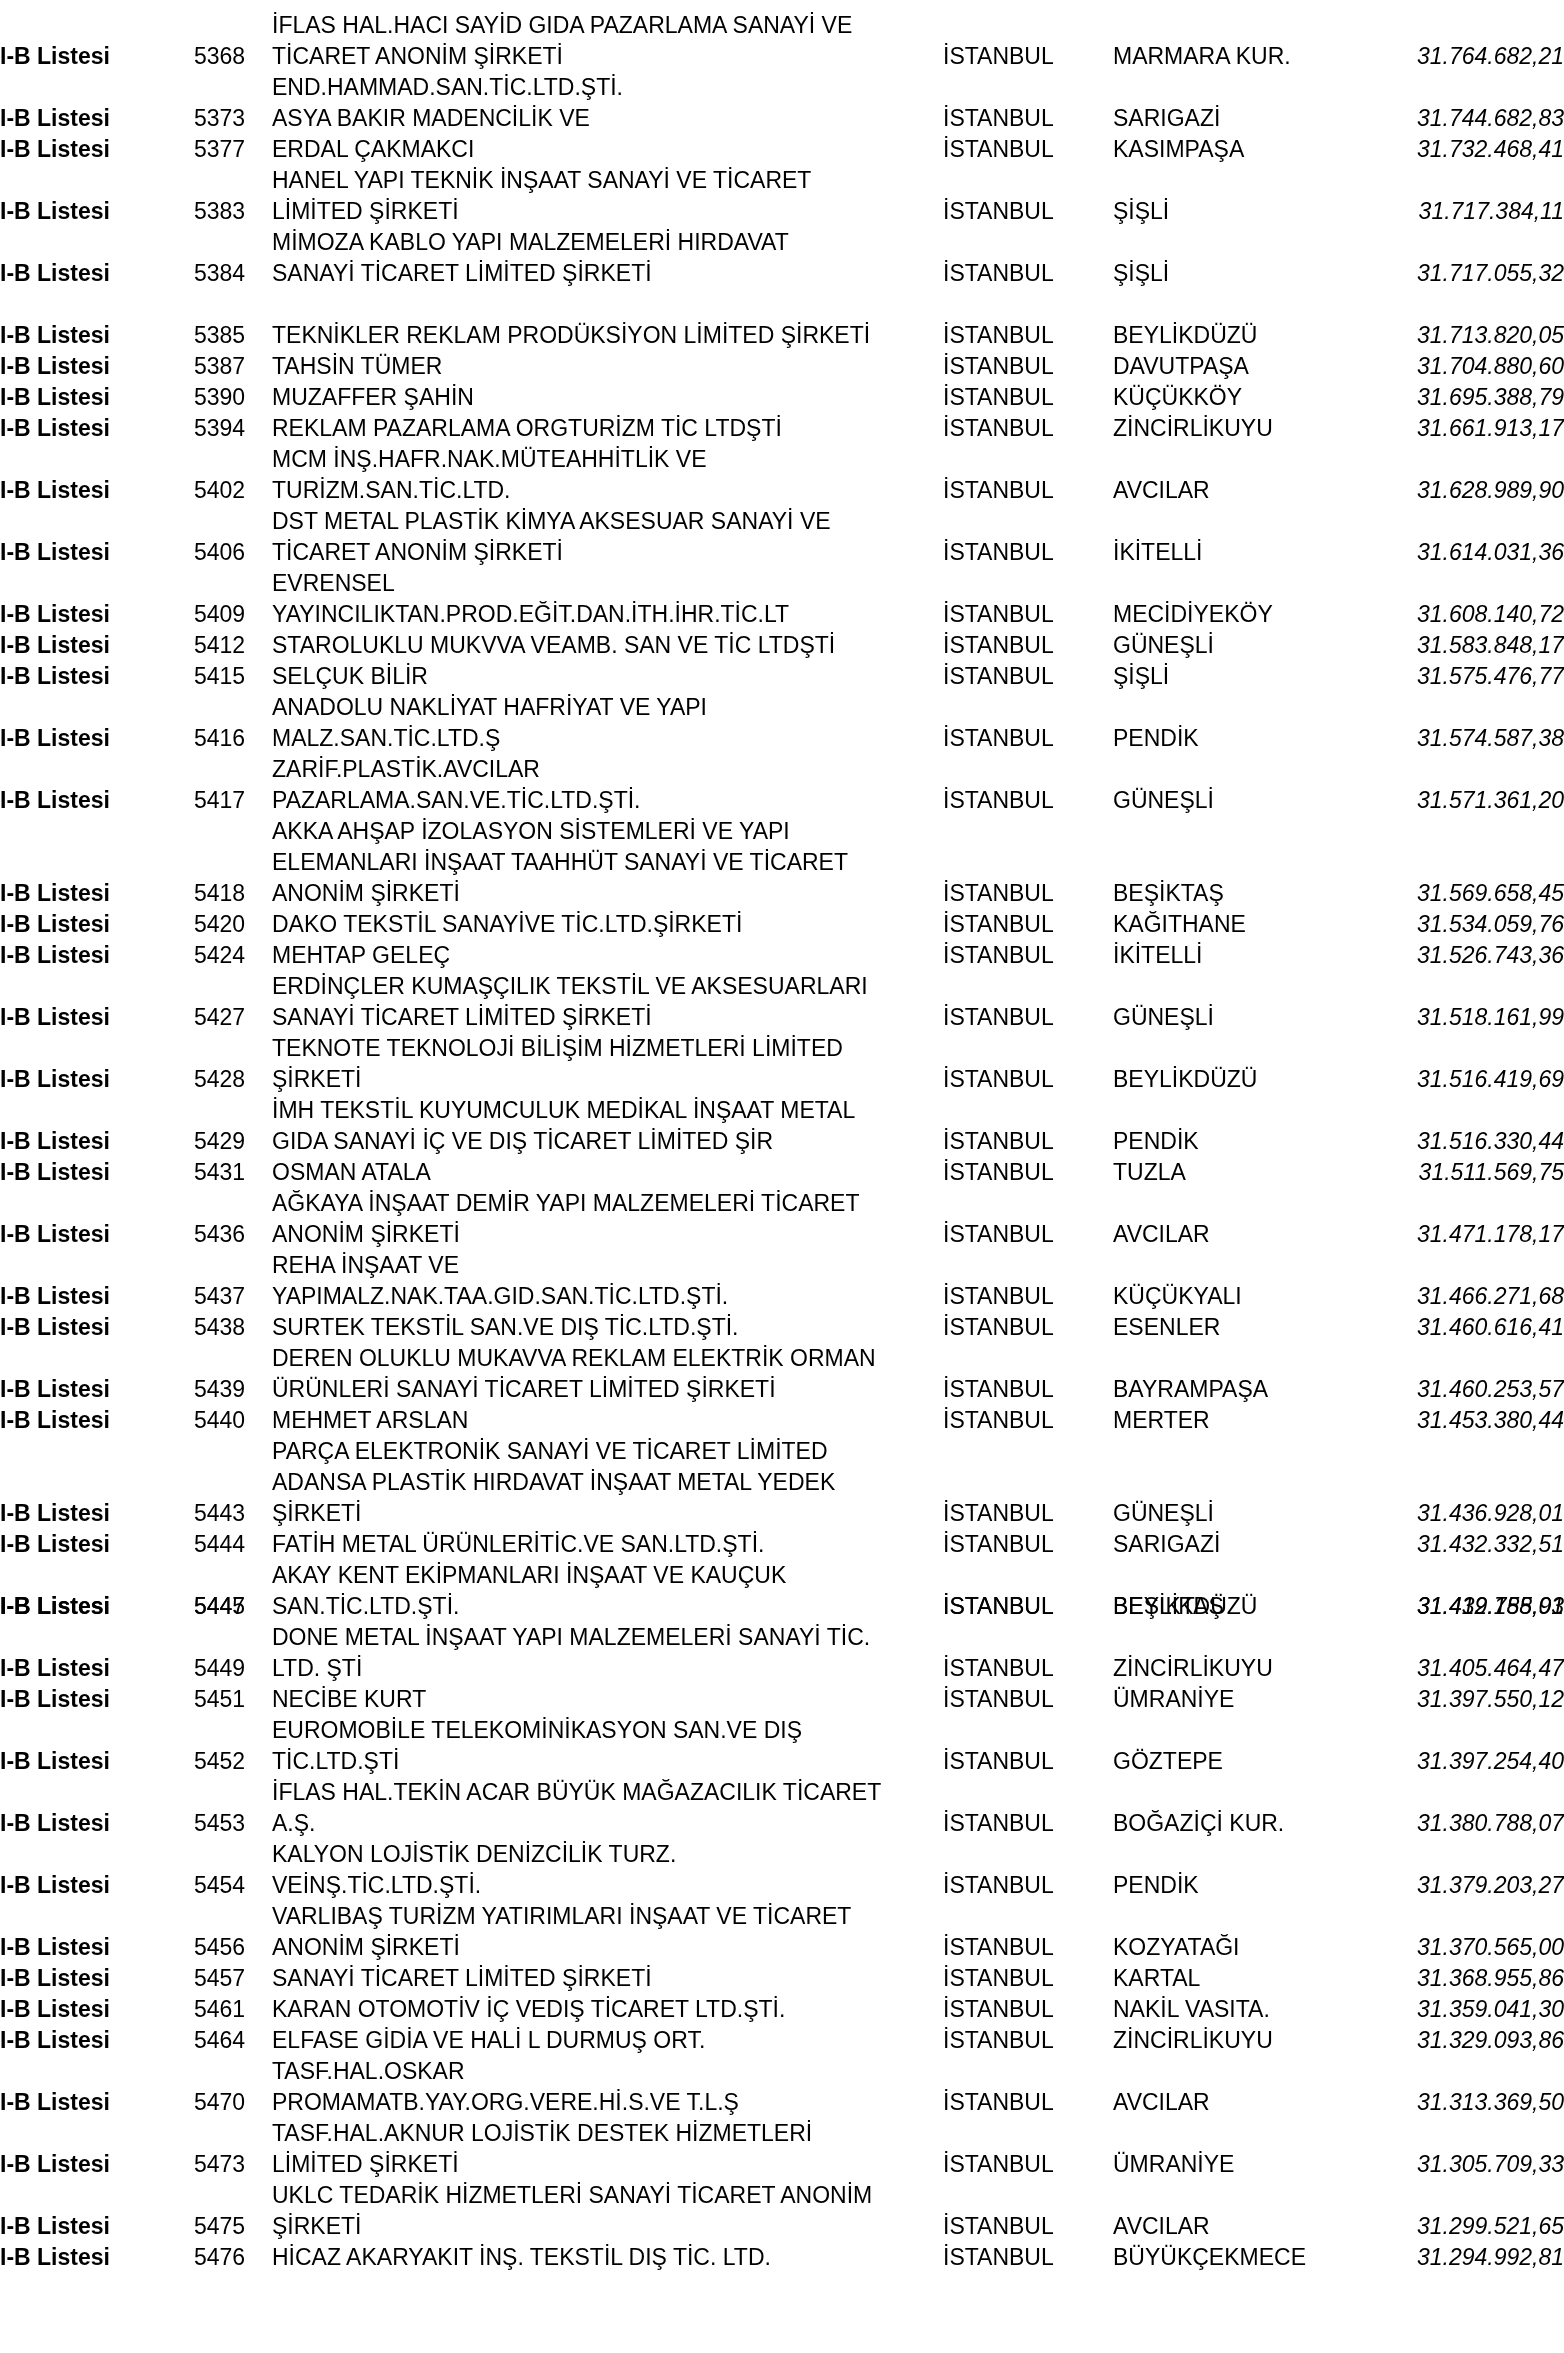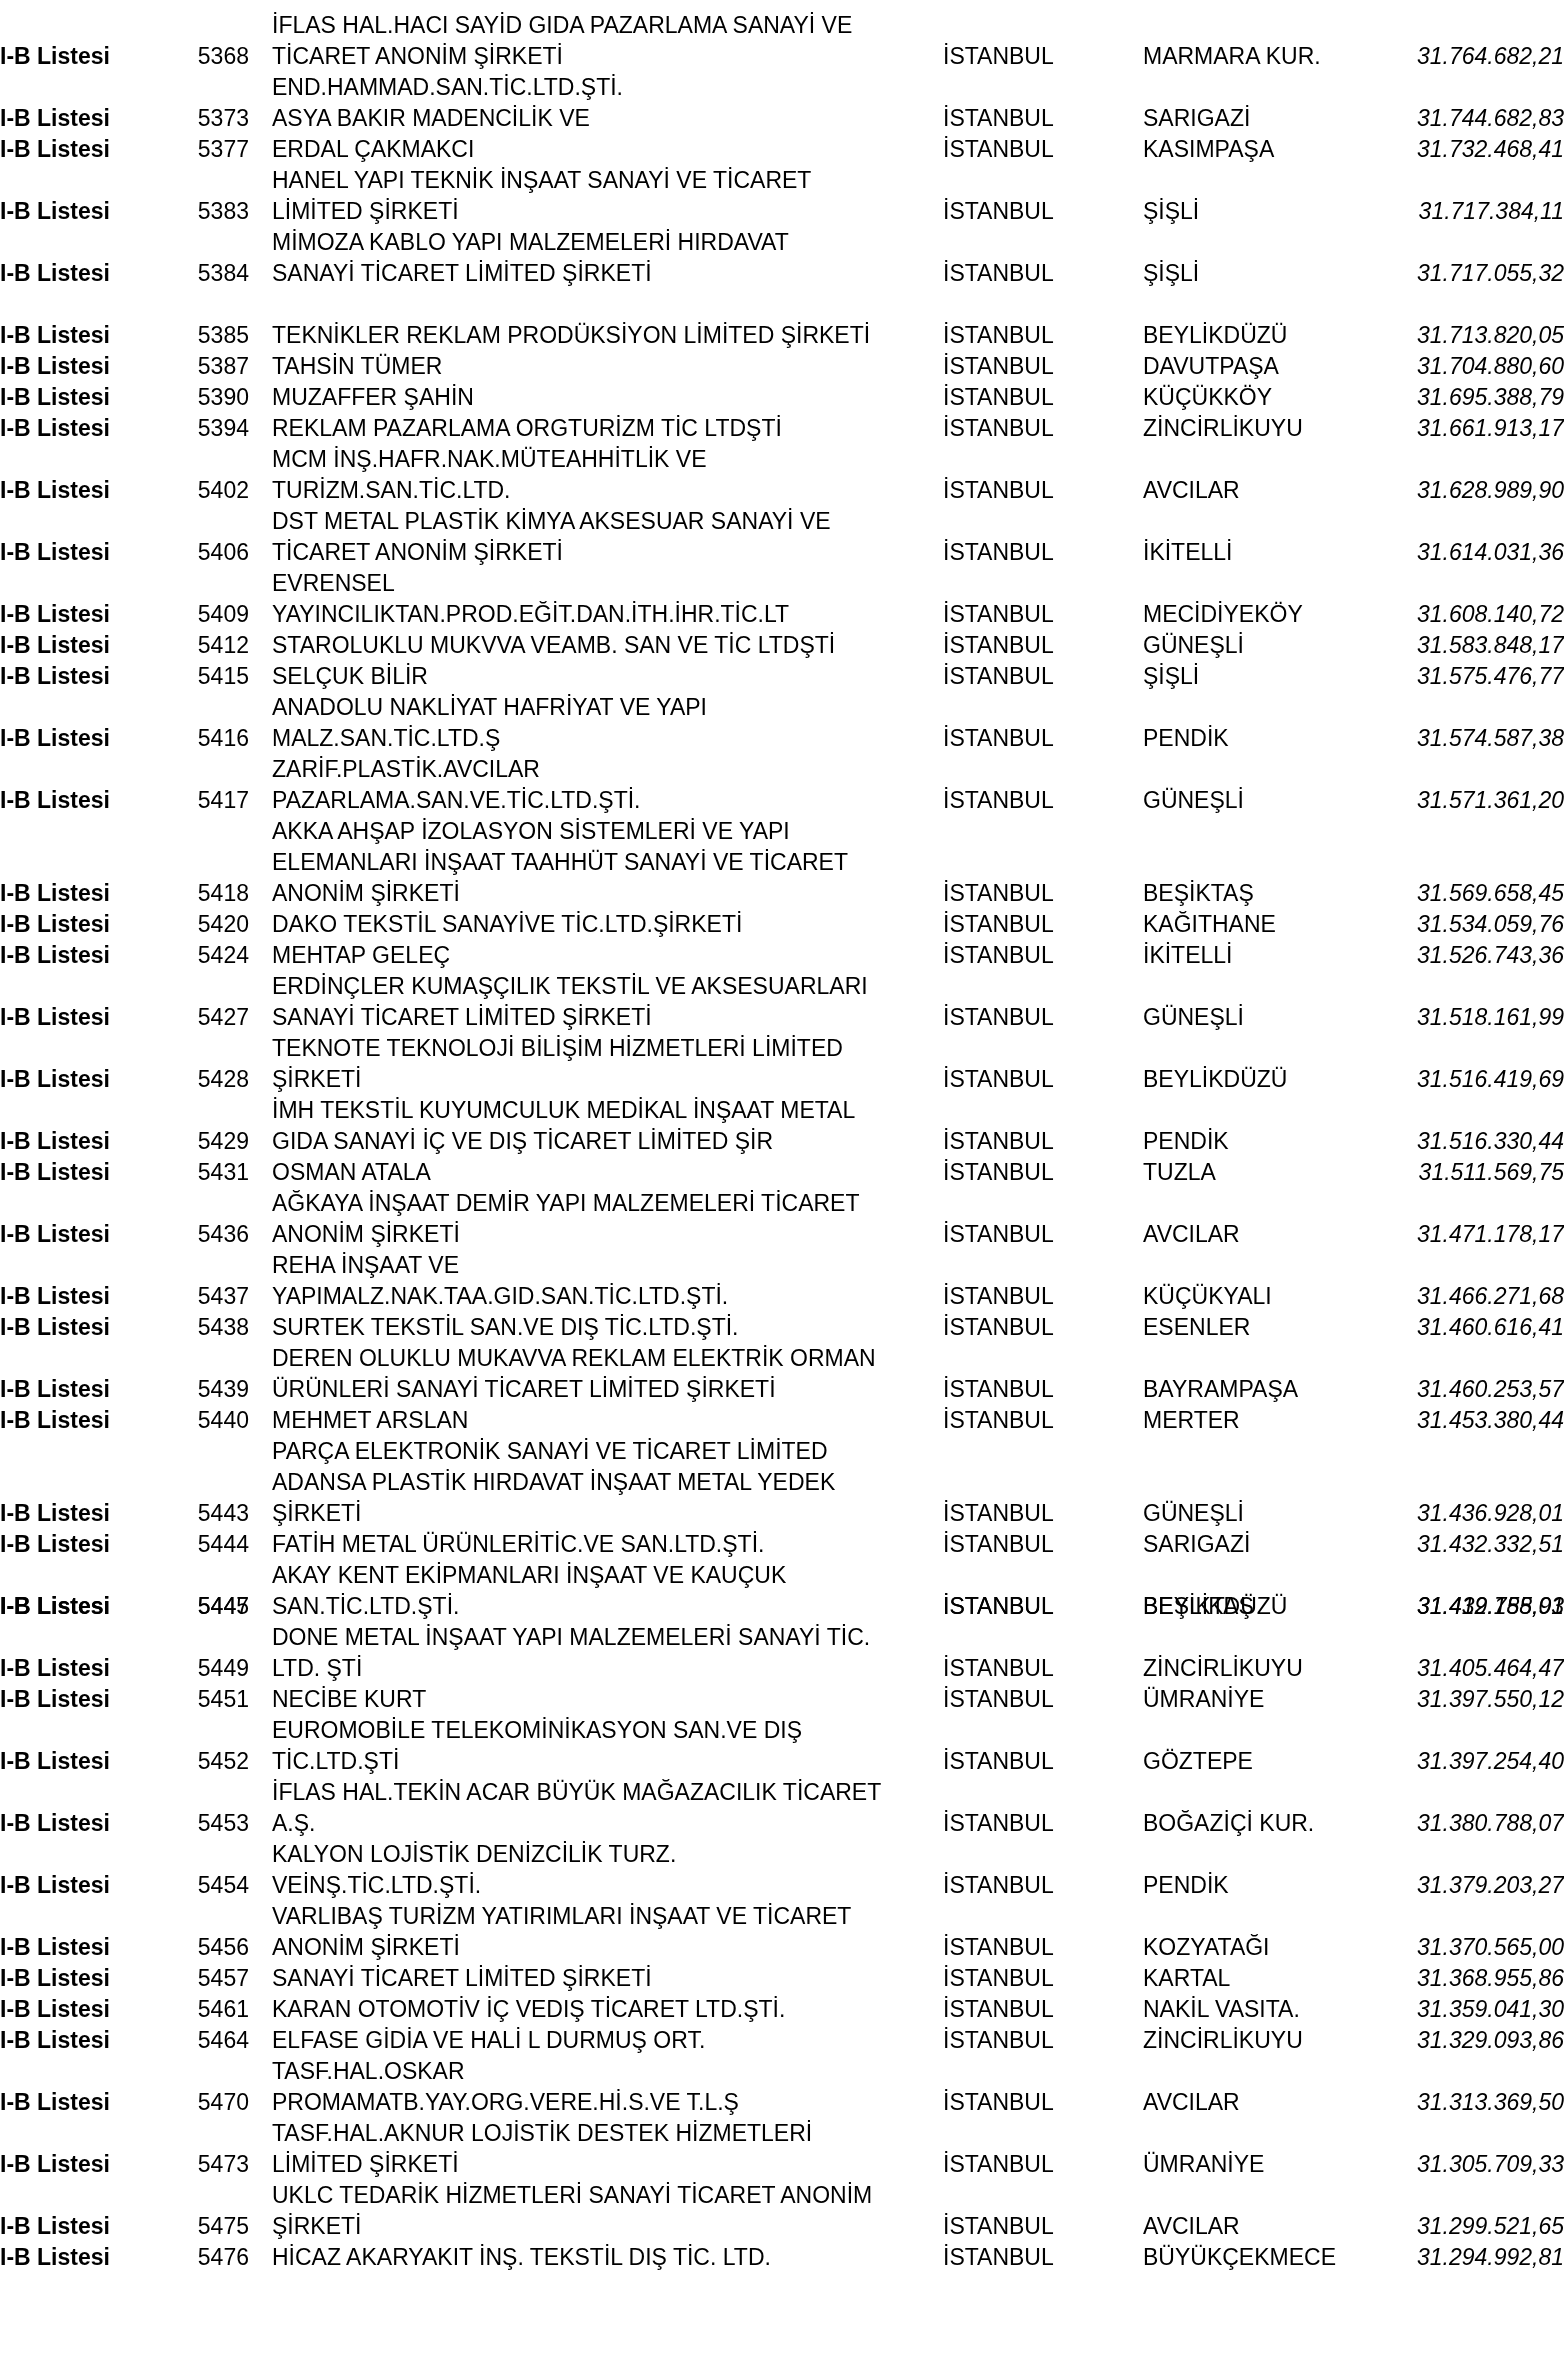--- a/index.html
+++ b/index.html
@@ -40,23 +40,23 @@
     height: 31px;
   }
   .cell {
     position: absolute;
     bottom: 0;
     height: 31px;
     line-height: 31px;
     white-space: nowrap;
   }
   .c-list { left: 0; font-weight: bold; }
-  .c-no { left: 164px; width: 85px; text-align: right; }
+  .c-no { left: 177px; width: 85px; text-align: center; }
   .c-city { left: 943px; }
-  .c-district { left: 1143px; }
+  .c-district { left: 1113px; }
   .c-amount { right: 1px; text-align: right; font-style: italic; }
 </style>
 </head>
 <body>
 
 <div id="doc">
     <div class="record">
     <div class="name-lines">
         <div class="line">İFLAS HAL.HACI SAYİD GIDA PAZARLAMA SANAYİ VE</div>
         <div class="line">TİCARET ANONİM ŞİRKETİ</div>

